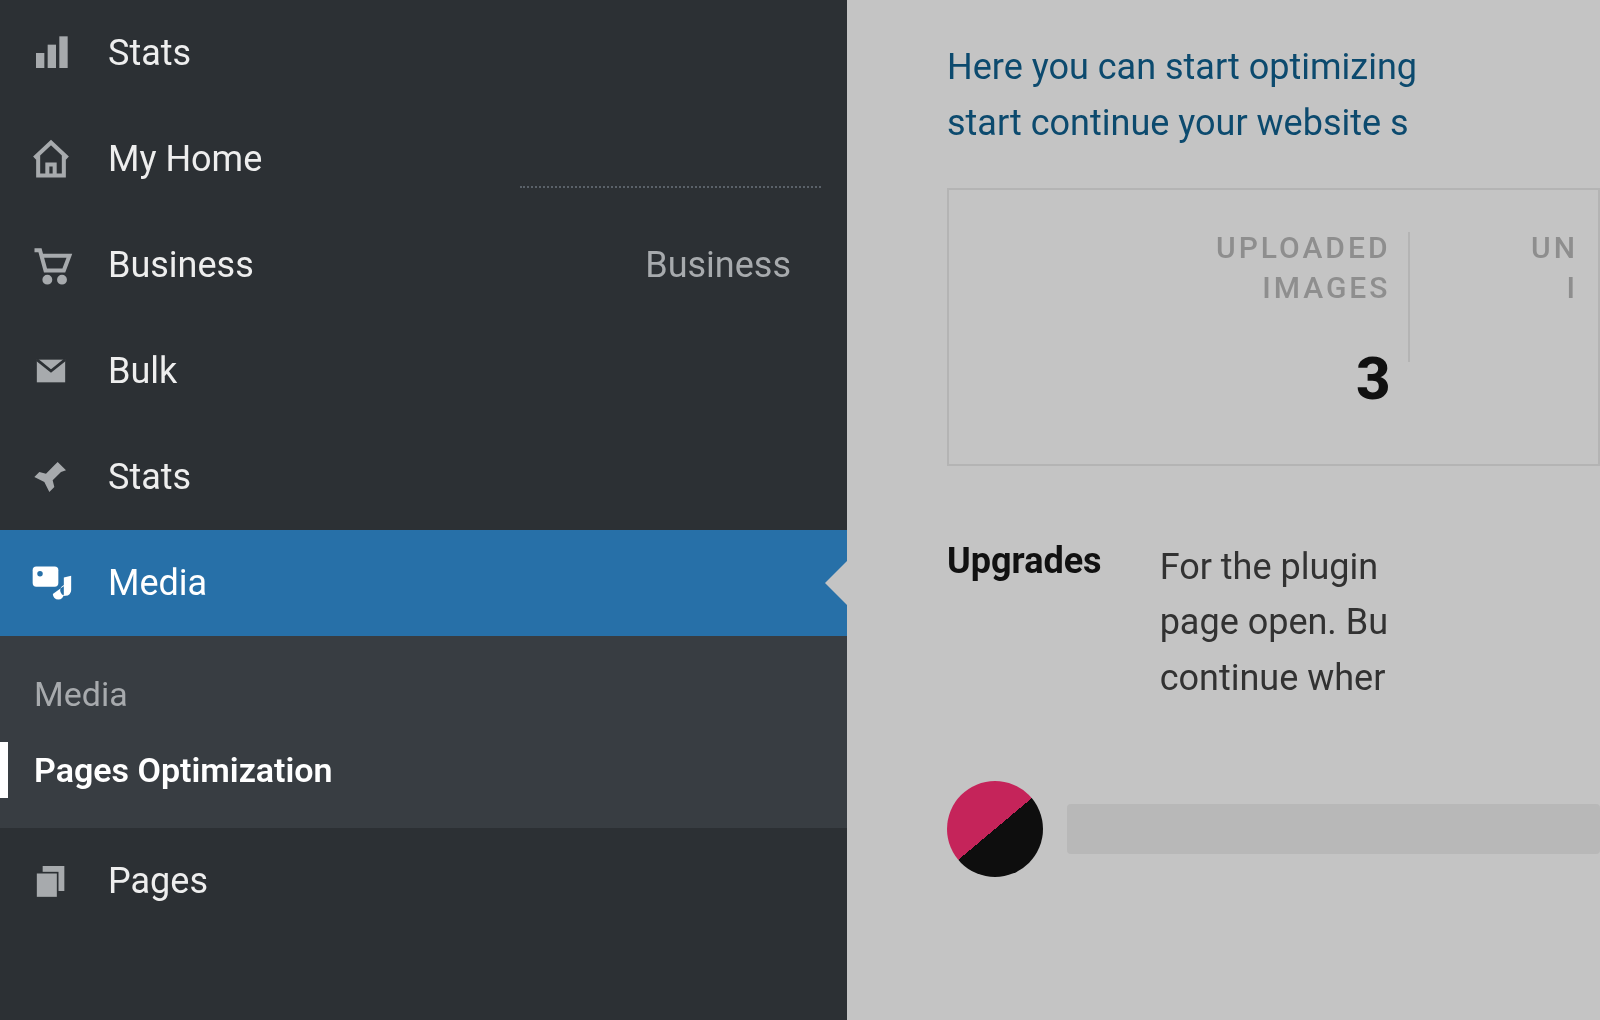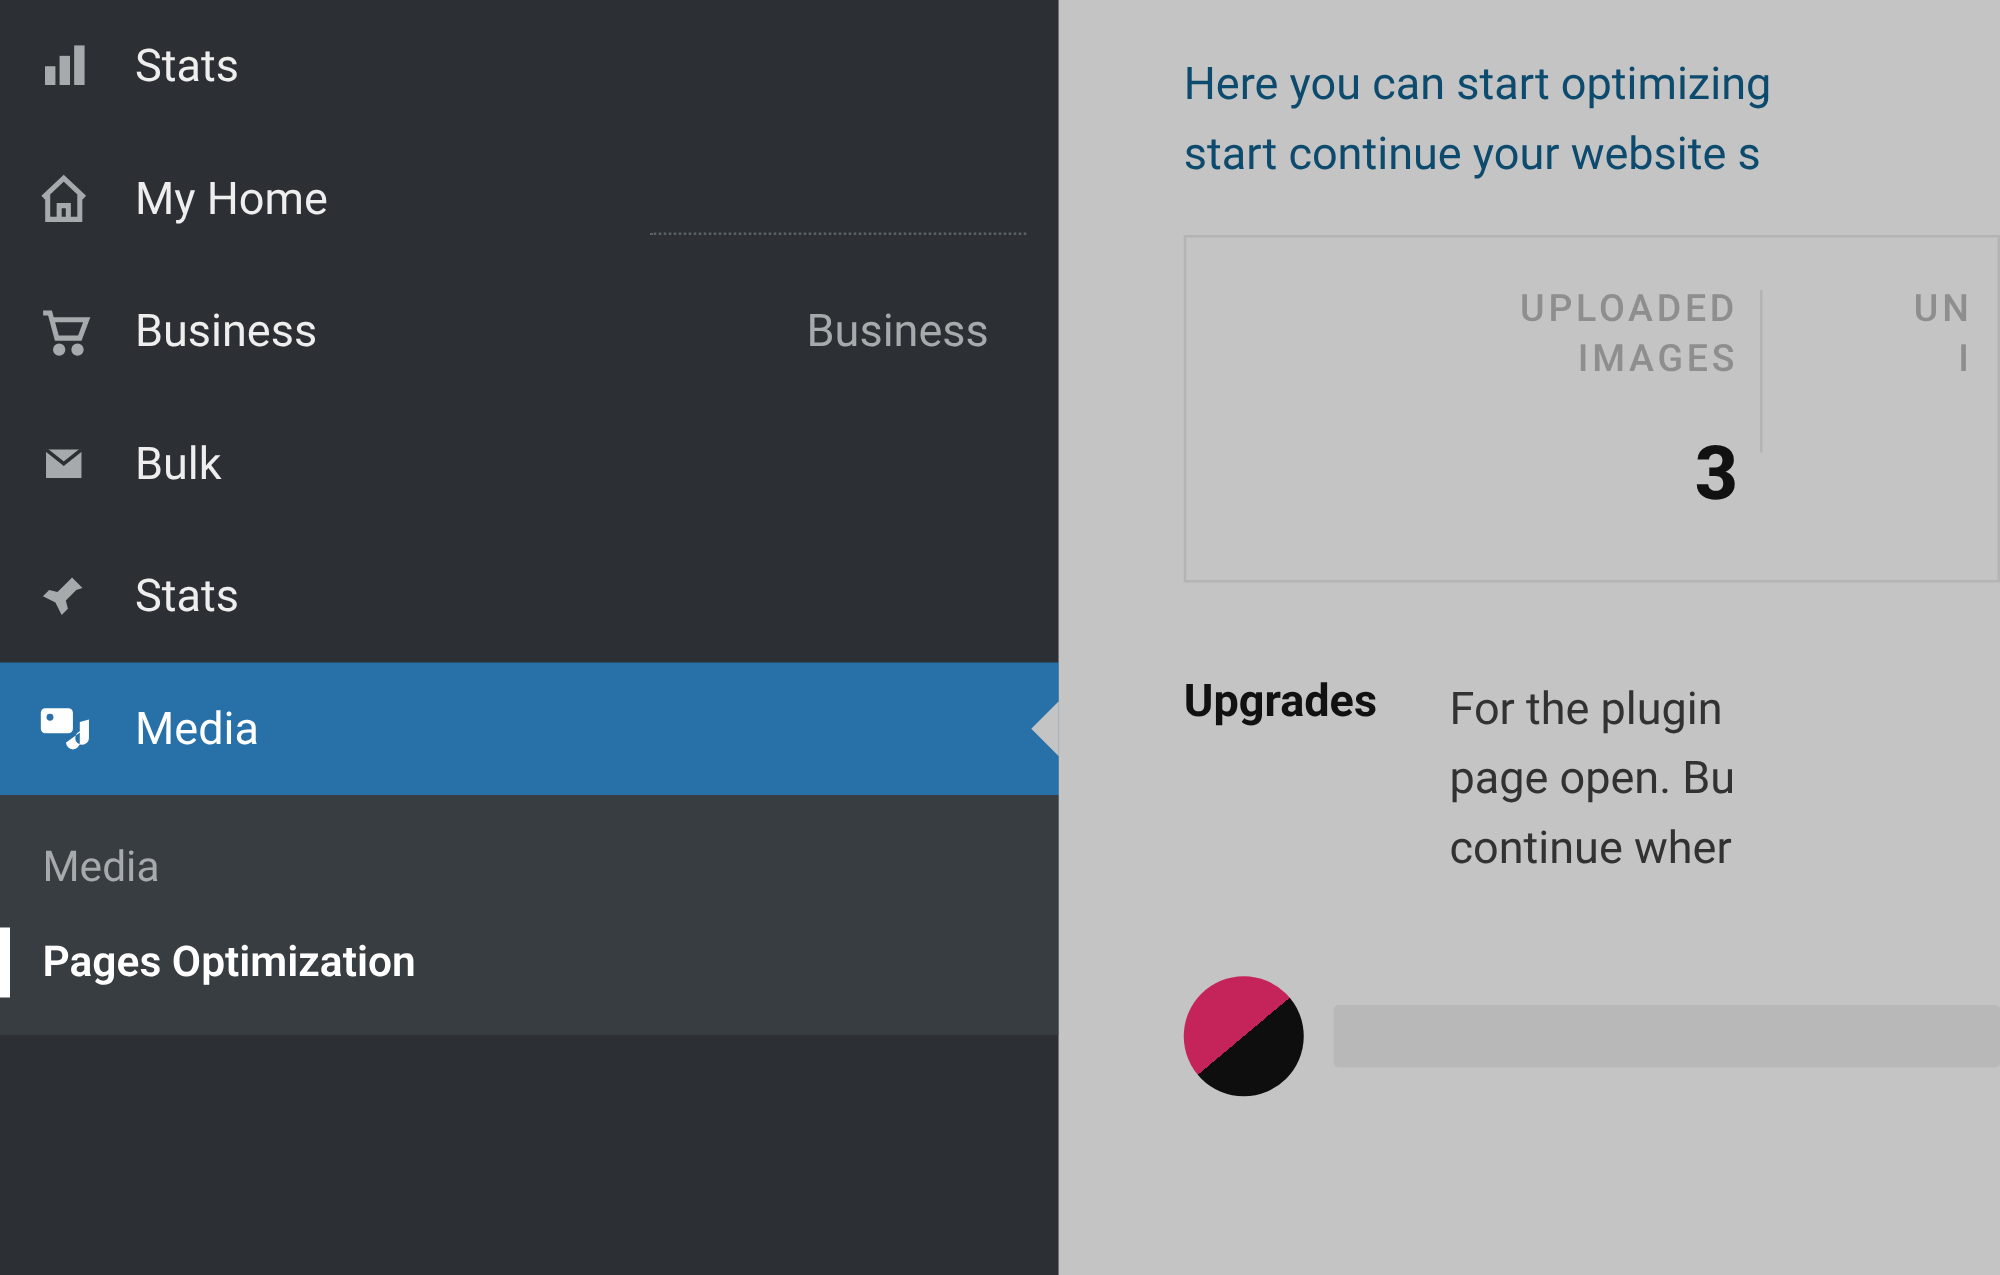--- a/index.html
+++ b/index.html
@@ -249,20 +249,29 @@
     </span>
     <span class="label">Media</span>
   </div>
 
   <div class="subnav">
     <div class="subnav-item">Media</div>
     <div class="subnav-item current">Pages Optimization</div>
 
   </div>
 
+  <div class="nav-item">
+    <span class="icon">
+      <svg viewBox="0 0 24 24" width="40" height="40" fill="currentColor">
+          <rect x="7" y="3" width="13" height="15"></rect>
+          <rect x="3" y="7" width="13" height="15" fill="currentColor" stroke="#2c3034" stroke-width="1"></rect>
+        </svg>
+    </span>
+    <span class="label">Pages</span>
+  </div>
 </div>
 
 <div class="main">
   <p class="intro">
     <span>Here you can start optimizing</span><br>
     <span>start continue your website s</span>
   </p>
 
   <div class="stats-card">
     <div class="stats-col">

